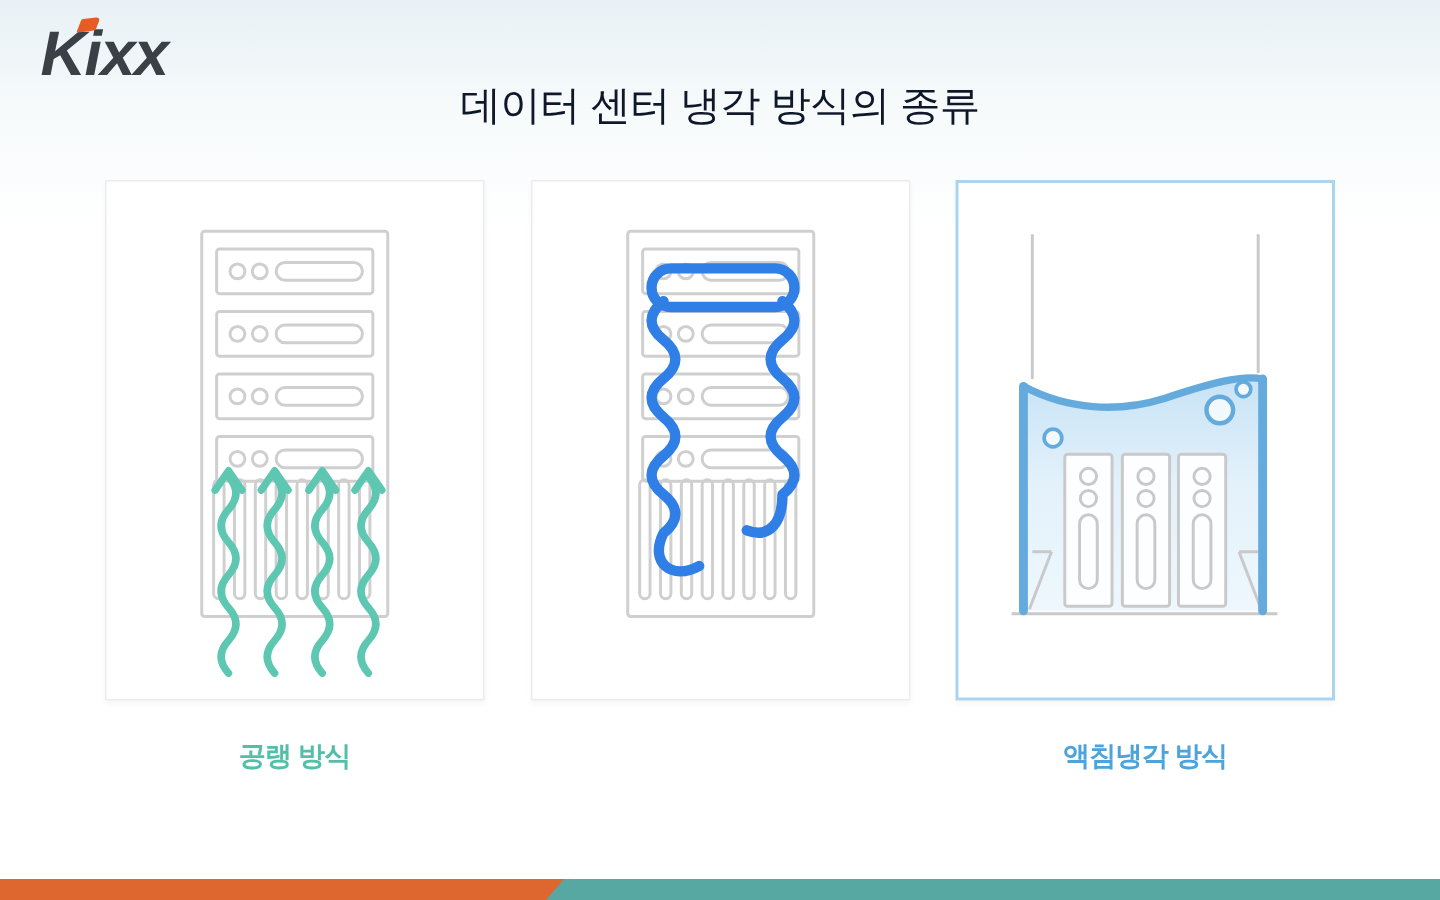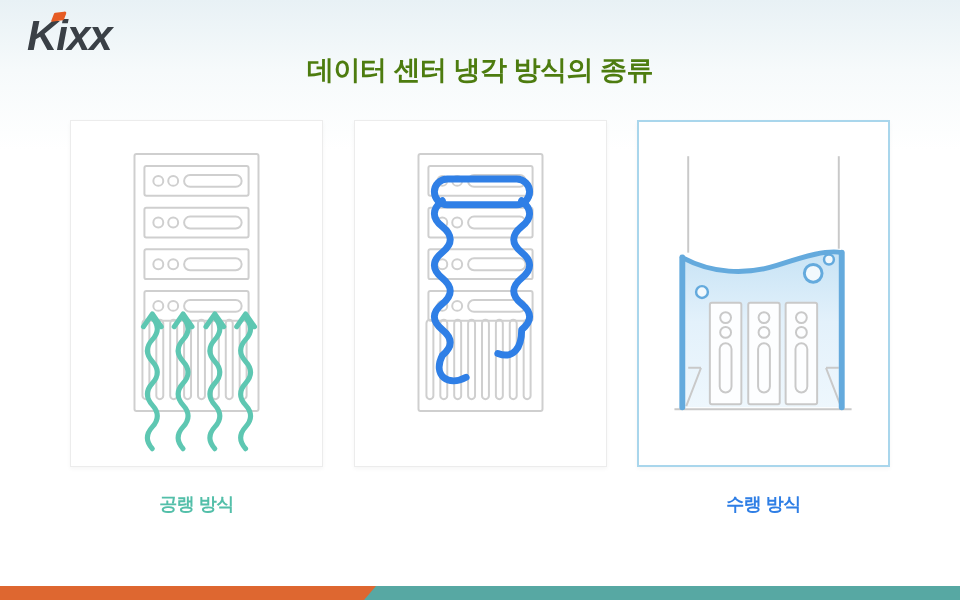--- a/index.html
+++ b/index.html
@@ -15,21 +15,21 @@
   .logo-text {
     font-style:italic; font-weight:900; font-size:42px; letter-spacing:-1px;
     color:#3a4046;
   }
   .logo-flame {
     position:absolute; left:26px; top:0px; width:12px; height:9px;
     background:#e65c24; transform:skewX(-28deg) rotate(-8deg); border-radius:1px 3px 1px 1px;
   }
   .title {
     position:absolute; top:52px; left:0; width:960px; text-align:center;
-    font-size:27px; font-weight:700; color:#4d7c0f; letter-spacing:-0.5px;
+    font-size:27px; font-weight:400; color:#0f172a; letter-spacing:-0.5px;
   }
   .panels {
     position:absolute; top:120px; left:70px; width:820px; height:347px;
     display:flex; justify-content:space-between;
   }
   .panel {
     width:253px; height:347px; background:#ffffff;
     border:1px solid #ececec; box-shadow:0 2px 4px rgba(0,0,0,0.04);
   }
   .panel.highlight { border:2px solid #a9d6ec; }
@@ -184,19 +184,19 @@
         <circle cx="177" cy="153" r="9" fill="#f2f9fd" stroke="#64aadd" stroke-width="3"></circle>
         <circle cx="193" cy="139" r="5" fill="#f2f9fd" stroke="#64aadd" stroke-width="2.5"></circle>
         <circle cx="64" cy="172" r="6" fill="#f2f9fd" stroke="#64aadd" stroke-width="2.5"></circle>
       </g>
     </svg>
   </div>
 </div>
 
 <div class="labels">
   <div class="label-cell label-air">공랭 방식</div>
-  <div class="label-cell label-water">수랭 방식</div>
+  <div class="label-cell label-immersion">액침냉각 방식</div>
 </div>
 
 <div class="footer-bar">
   <div class="bar-teal"></div>
   <div class="bar-orange"></div>
 </div>
 
 </body></html>

